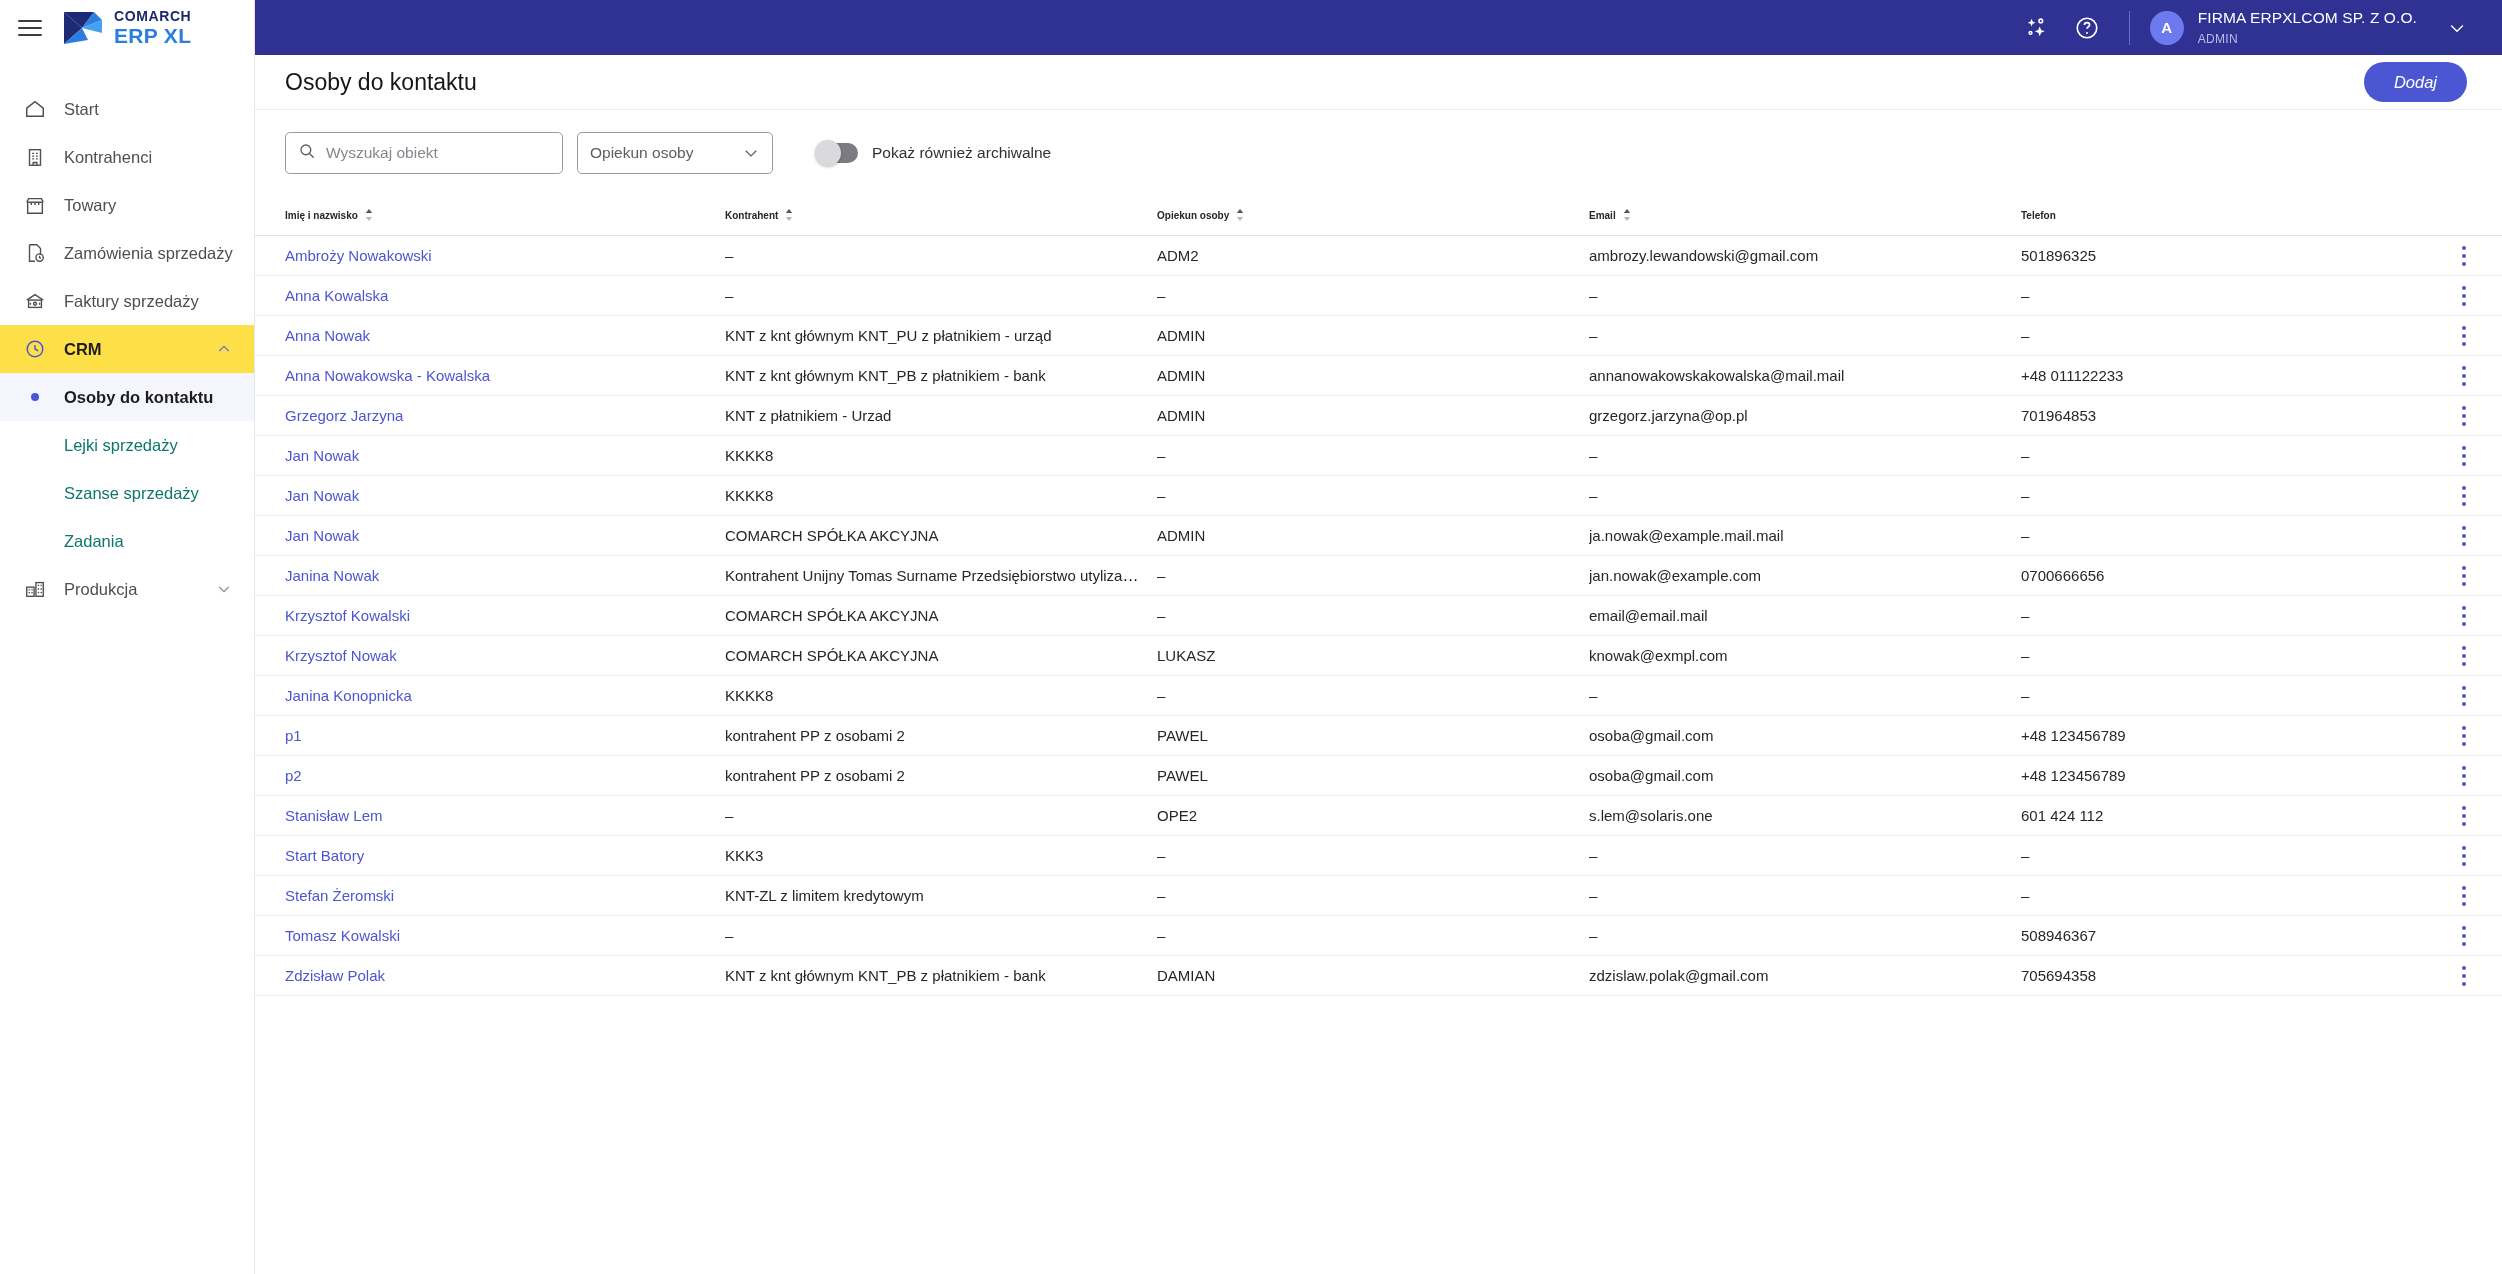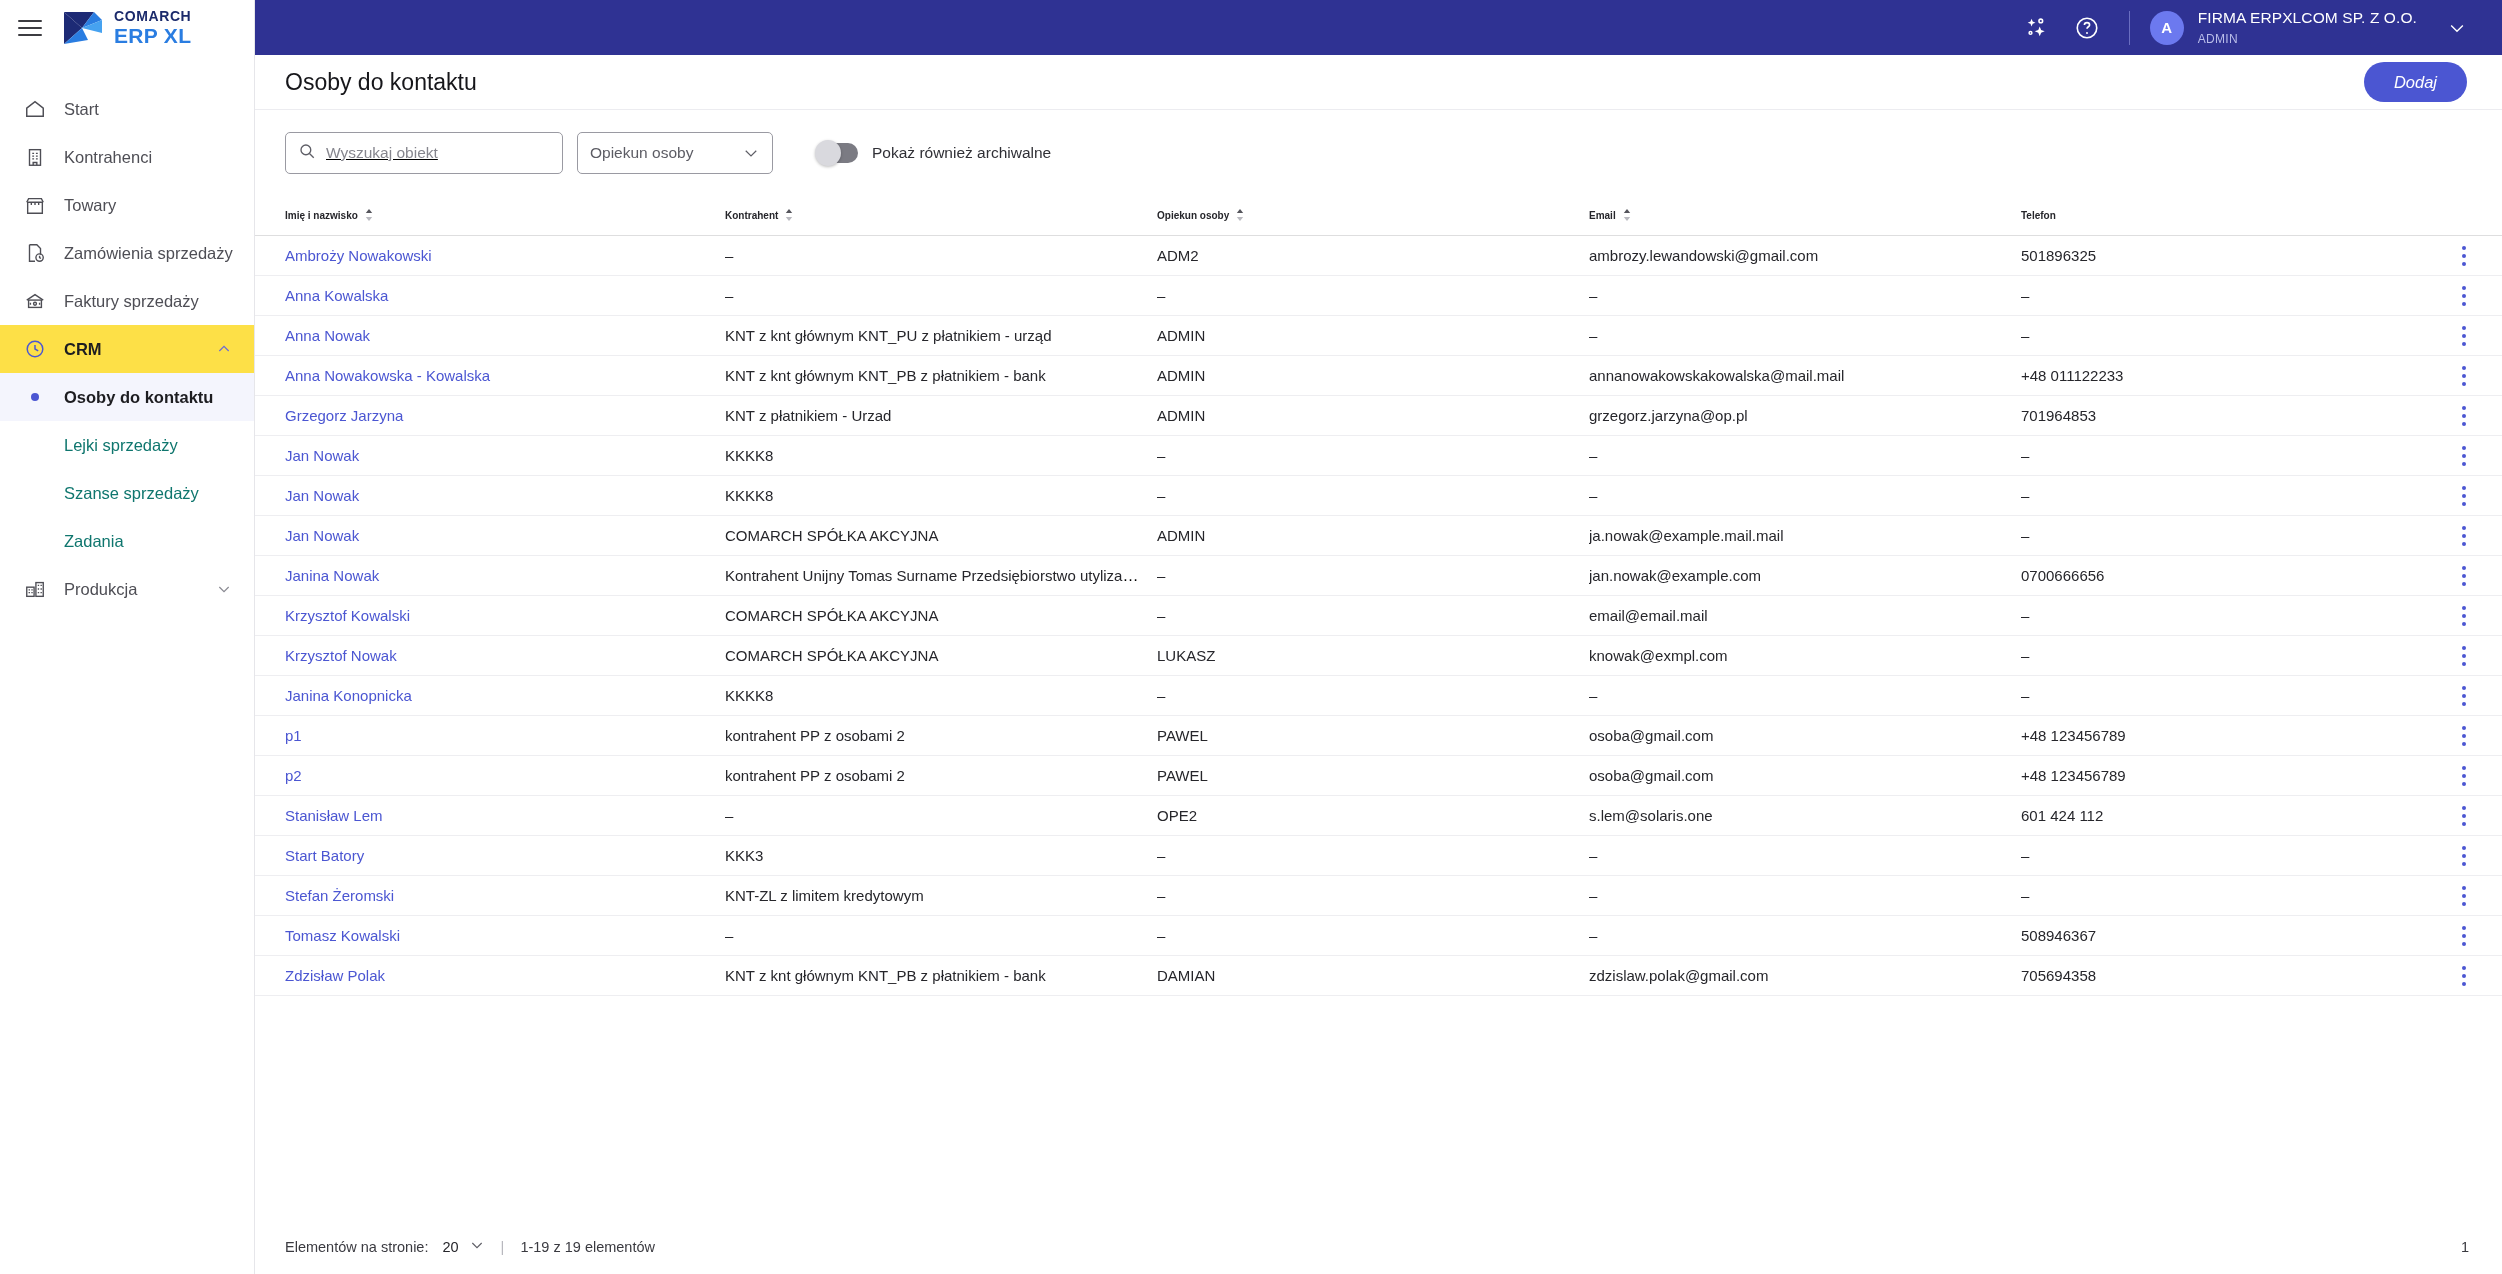--- a/index.html
+++ b/index.html
@@ -69,21 +69,21 @@
   .page-title { font-size: 23px; color: #16161a; font-weight: normal; }
   .btn-primary {
     margin-left: auto; background: #4b56d2; color: #fff; border: none;
     border-radius: 22px; height: 40px; padding: 0 30px; font-size: 16.5px;
     font-family: inherit; cursor: pointer; font-style: italic;
   }
 
   .filters { display: flex; align-items: center; padding: 22px 0 22px 30px; gap: 14px; }
   .search-box {
     width: 278px; height: 42px; border: 1px solid #9a9aa2; border-radius: 5px;
-    display: flex; align-items: center; padding: 0 12px; gap: 10px; background: #fff; text-decoration: underline;
+    display: flex; align-items: center; padding: 0 12px; gap: 10px; background: #fff;
   }
   .search-box input {
     border: none; outline: none; font-size: 15.5px; font-family: inherit;
     color: #3a3a40; width: 100%; background: transparent;
   }
   .search-box input::placeholder { color: #86868e; }
   .select-box {
     width: 196px; height: 42px; border: 1px solid #9a9aa2; border-radius: 5px;
     display: flex; align-items: center; padding: 0 12px; background: #fff; cursor: pointer;
   }
@@ -634,29 +634,15 @@
               <div class="kebab">
                 <i></i>
                 <i></i>
                 <i></i>
               </div>
             </div>
           </div>
         </div>
     </div>
 
-    <div class="footer">
-      <span class="f-lbl">Elementów na stronie:</span>
-      <span class="pp-select">
-        <span class="pv">20</span>
-        <span>
-          <svg width="16" height="16" viewBox="0 0 24 24" fill="none" stroke="#5e5e66" stroke-width="1.7">
-              <path d="M5 9l7 7 7-7"></path>
-            </svg>
-        </span>
-      </span>
-      <span class="f-sep">|</span>
-      <span class="f-lbl">1-19 z 19 elementów</span>
-      <span class="page-num">1</span>
-    </div>
 
   </section>
 </div>
 
 </body></html>

